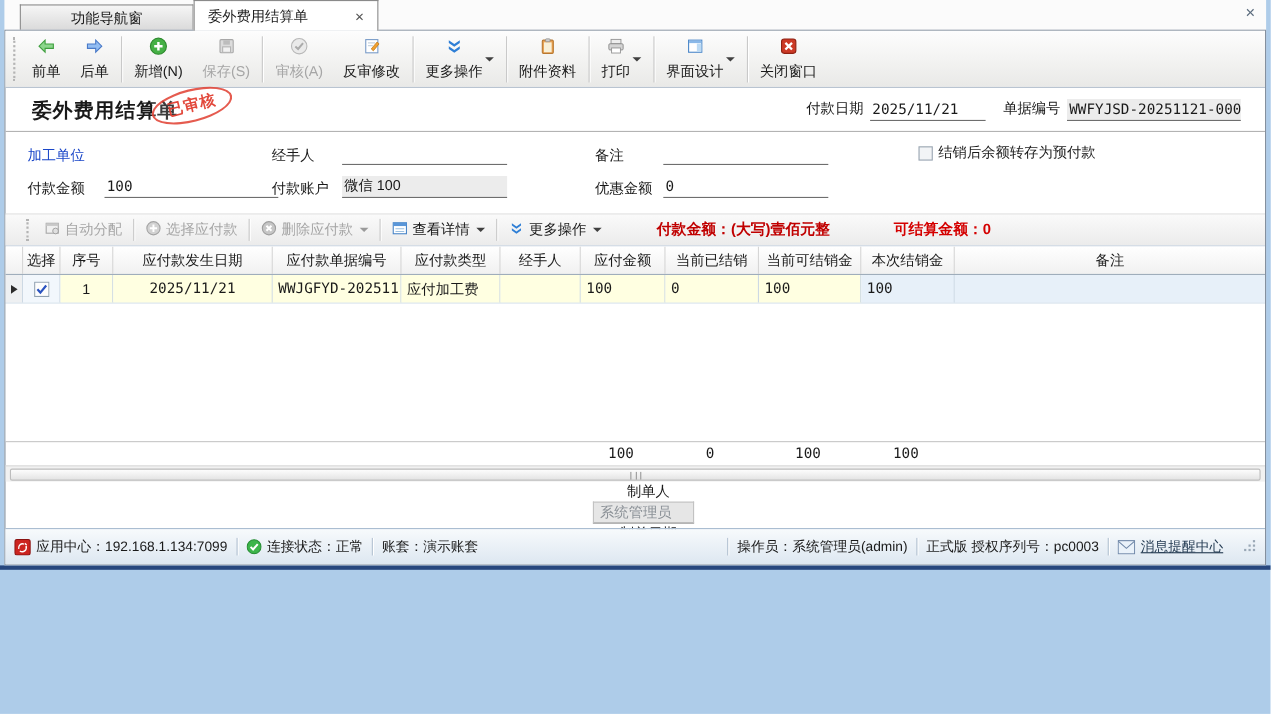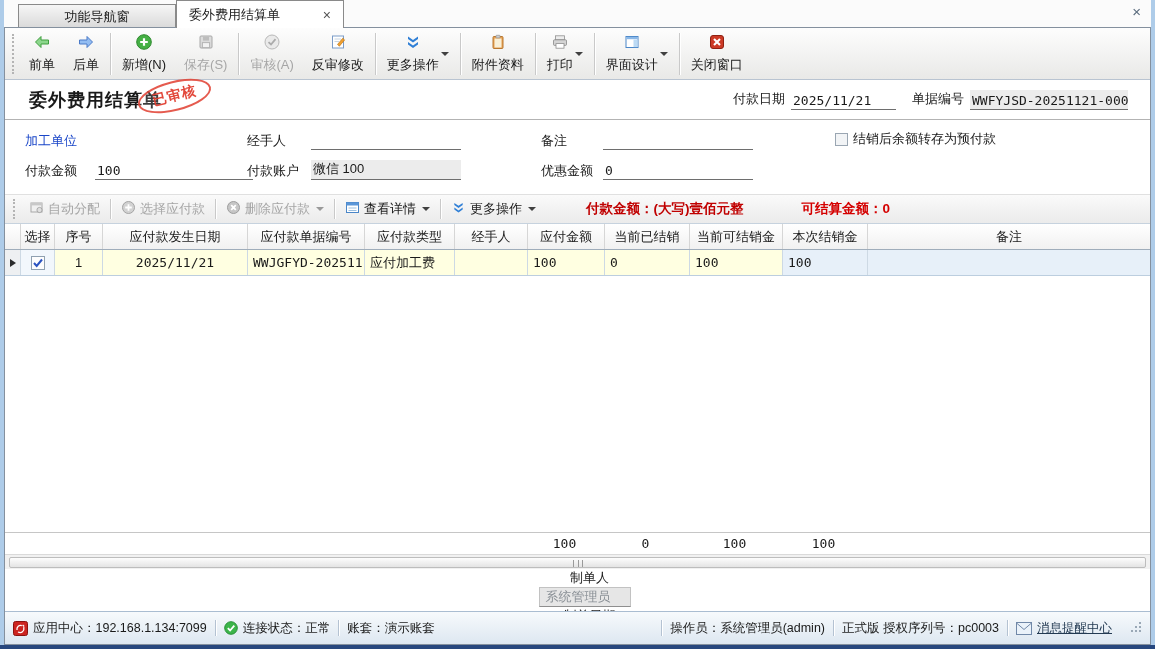--- a/index.html
+++ b/index.html
@@ -1,20 +1,20 @@
 <!DOCTYPE html>
 <html><head>
 <meta charset="utf-8">
 <style>
   * { box-sizing: border-box; margin: 0; padding: 0; }
   html,body { width:1155px; height:649px; }
   body { font-family:"Liberation Sans","DejaVu Sans",sans-serif; font-size:13px; color:#1a1a1a; background:#aecce9; }
   .mono { font-family:"DejaVu Sans Mono","Liberation Mono",monospace; }
 
-  .window { position:relative; width:1155px; height:649px; background:#aecce9; border-bottom:4px solid #27477e; overflow:hidden; }
+  .window { position:relative; width:1155px; height:518px; background:#aecce9; border-bottom:4px solid #27477e; overflow:hidden; }
 
   
   .tabstrip { position:absolute; left:4px; right:4px; top:0; height:28px; background:#fbfbfb; display:flex; align-items:flex-end; }
   .tab { height:24px; display:flex; align-items:center; justify-content:center; border:1px solid #8a8a8a; border-bottom:none; font-size:13px; cursor:default; }
   .tab.inactive { width:158px; margin-left:14px; background:linear-gradient(#f6f6f6,#d9d9d9); }
   .tab.active { width:168px; height:28px; background:#ffffff; position:relative; z-index:3; padding:0 12px; justify-content:space-between; }
   .tabclose { color:#555; font-size:14px; line-height:1; }
   .winclose { position:absolute; right:10px; top:4px; color:#5a6b7d; font-size:15px; line-height:1; cursor:default; }
 
   
@@ -44,21 +44,21 @@
 
   
   .form { height:74px; position:relative; flex-shrink:0; }
   .fl { position:absolute; height:20px; display:flex; align-items:flex-end; }
   .link { color:#1a46c8; }
   .fv { position:absolute; }
   .cbwrap { position:absolute; left:830px; top:10px; display:flex; align-items:center; gap:5px; }
   .cbox { width:13px; height:13px; border:1px solid #9aa6b2; background:#f2f4f6; }
 
   
-  .gridbar { height:30px; background:linear-gradient(#fafafa,#ebebeb); border-top:1px solid #e0e0e0; border-bottom:1px solid #c6d2de; display:flex; align-items:center; padding-left:5px; flex-shrink:0; }
+  .gridbar { height:30px; background:linear-gradient(#fafafa,#ebebeb); border-top:1px solid #e0e0e0; border-bottom:1px solid #c6d2de; display:flex; align-items:center; padding-left:16px; flex-shrink:0; }
   .gbtn { display:flex; align-items:center; gap:4px; padding:0 8px; font-size:13px; cursor:default; }
   .gbtn.disabled { color:#a6a6a6; }
   .gsep { width:1px; height:20px; background:#c9c9c9; margin:0 2px; box-shadow:1px 0 0 #fff; }
   .redtext { font-weight:bold; font-size:13.5px; color:#c00000; white-space:nowrap; }
 
   
   .grid { flex:1; display:flex; flex-direction:column; overflow:hidden; }
   .ghead { display:flex; height:26px; background:linear-gradient(#ffffff,#f1f1f1); border-bottom:1px solid #9fadbb; flex-shrink:0; }
   .gh { display:flex; align-items:center; justify-content:center; border-right:1px solid #d6d6d6; font-size:13px; white-space:nowrap; overflow:hidden; }
   .grow { display:flex; height:26px; border-bottom:1px solid #bccedf; flex-shrink:0; }

